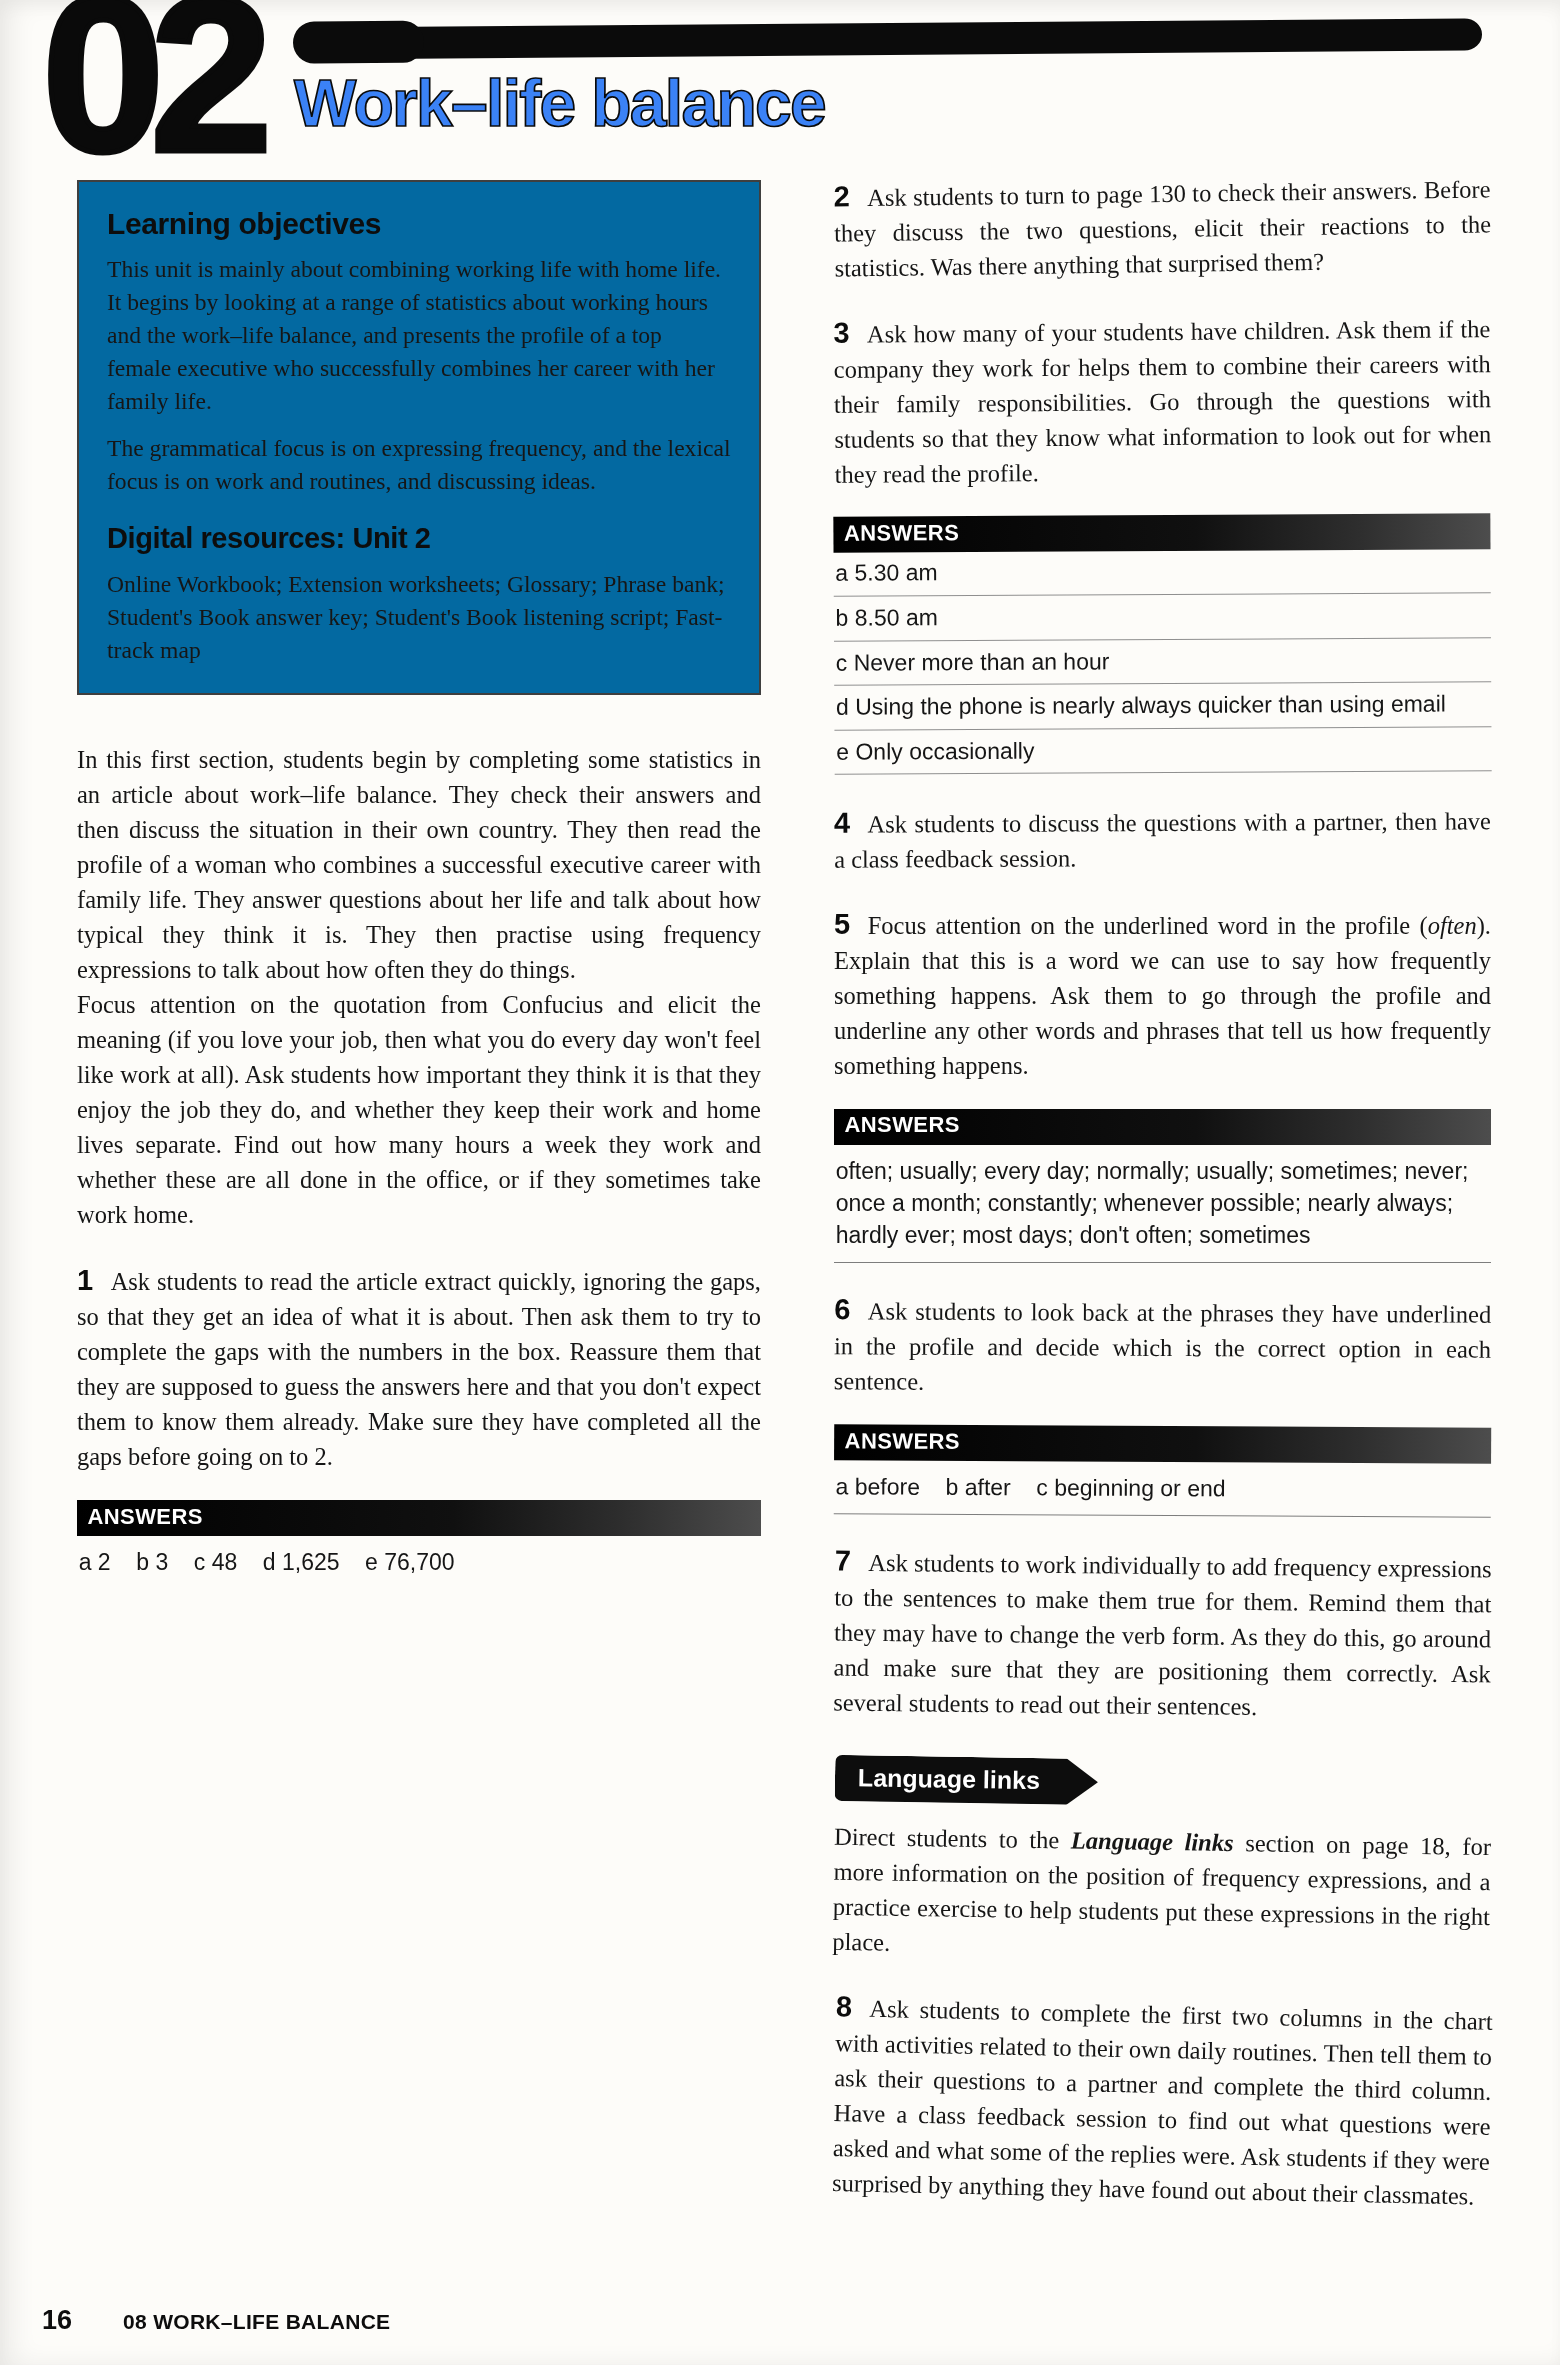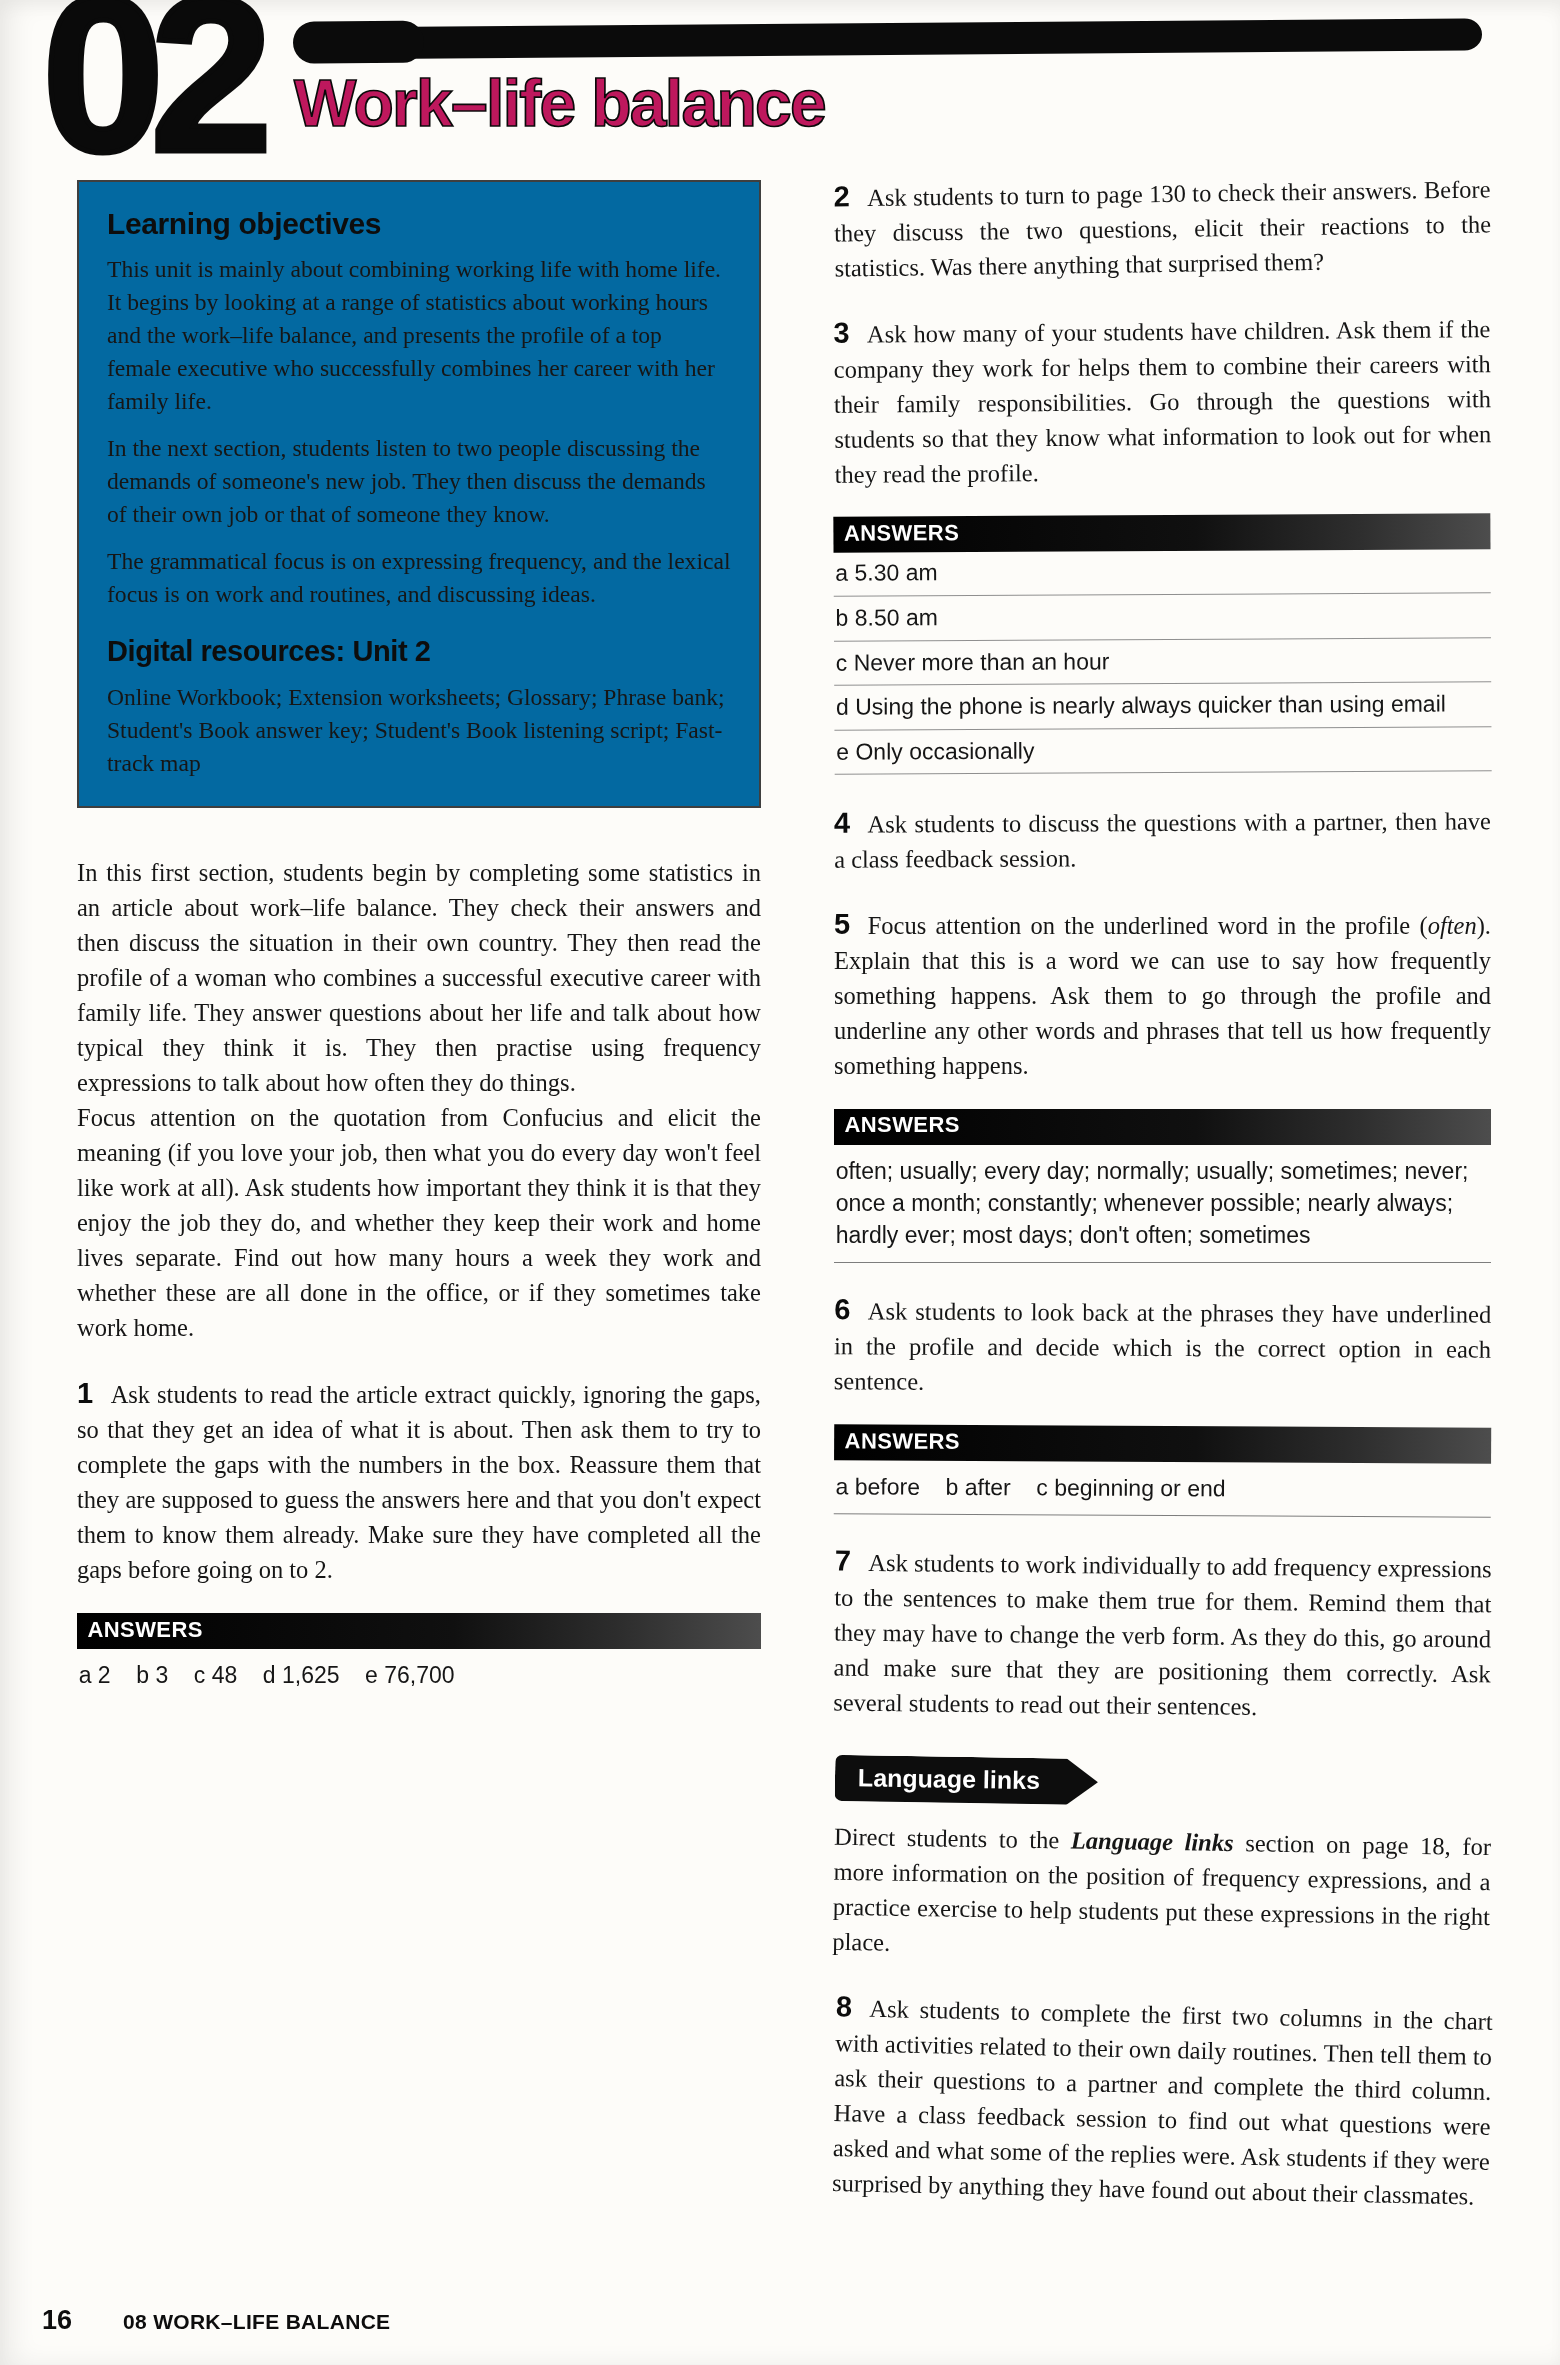--- a/index.html
+++ b/index.html
@@ -34,21 +34,21 @@
     transform: rotate(-0.45deg);
   }
   .swoosh::before {
     content: ""; position: absolute; left: -3.5px; top: -6.1px;
     width: 131px; height: 42px; background: #0b0b0b; border-radius: 23px;
   }
   .page-title {
     position: absolute; left: 294px; top: 65px; margin: 0;
     font-family: "Liberation Sans", sans-serif;
     font-weight: 700; font-size: 66px; letter-spacing: -1.7px;
-    color: #be185d; -webkit-text-stroke: 1.7px #0a0a0a;
+    color: #3b82f6; -webkit-text-stroke: 1.7px #0a0a0a;
   }
 
   
   .columns { position: absolute; top: 175px; left: 77px; width: 1414px; display: flex; gap: 73px; }
   .col-left { flex: 0 0 684px; width: 684px; }
   .col-right { flex: 1; min-width: 0; }
 
   
   .objectives-box { border: 2.6px solid #3f3f3f; padding: 24.5px 28px 26px; margin-top: 5.2px; background: #0369a1; }
   .box-heading {
@@ -126,21 +126,20 @@
     <h1 class="page-title">Work–life balance</h1>
   </header>
 
   <div class="columns">
 
     <div class="col-left">
 
       <section class="objectives-box">
         <h2 class="box-heading">Learning objectives</h2>
         <p class="box-text">This unit is mainly about combining working life with home life. It begins by looking at a range of statistics about working hours and the work–life balance, and presents the profile of a top female executive who successfully combines her career with her family life.</p>
-        <p class="box-text">In the next section, students listen to two people discussing the demands of someone's new job. They then discuss the demands of their own job or that of someone they know.</p>
         <p class="box-text">The grammatical focus is on expressing frequency, and the lexical focus is on work and routines, and discussing ideas.</p>
         <h2 class="box-heading digital">Digital resources: Unit 2</h2>
         <p class="box-text">Online Workbook; Extension worksheets; Glossary; Phrase bank; Student's Book answer key; Student's Book listening script; Fast-track map</p>
       </section>
 
       <p class="body-text intro">In this first section, students begin by completing some statistics in an article about work–life balance. They check their answers and then discuss the situation in their own country. They then read the profile of a woman who combines a successful executive career with family life. They answer questions about her life and talk about how typical they think it is. They then practise using frequency expressions to talk about how often they do things.</p>
 
       <p class="body-text">Focus attention on the quotation from Confucius and elicit the meaning (if you love your job, then what you do every day won't feel like work at all). Ask students how important they think it is that they enjoy the job they do, and whether they keep their work and home lives separate. Find out how many hours a week they work and whether these are all done in the office, or if they sometimes take work home.</p>
 
       <p class="step"><span class="step-num">1</span><span>Ask students to read the article extract quickly, ignoring the gaps, so that they get an idea of what it is about. Then ask them to try to complete the gaps with the numbers in the box. Reassure them that they are supposed to guess the answers here and that you don't expect them to know them already. Make sure they have completed all the gaps before going on to 2.</span></p>

